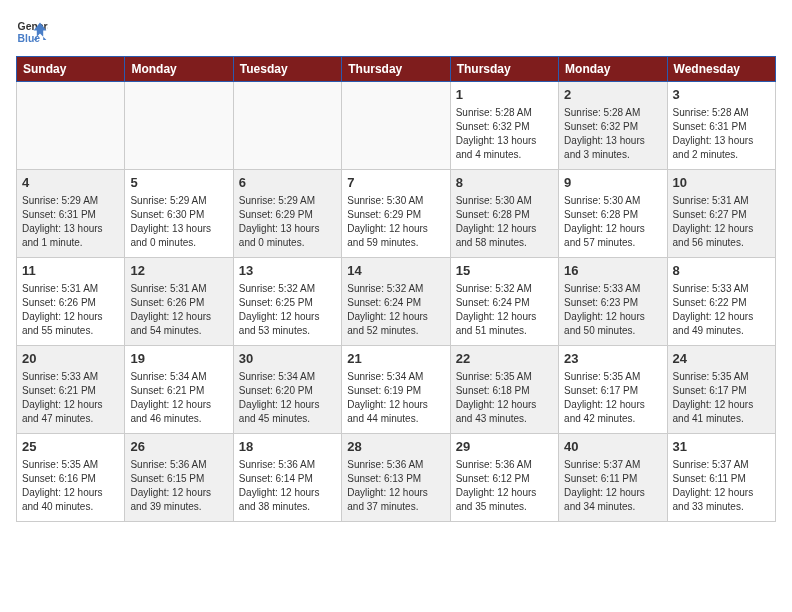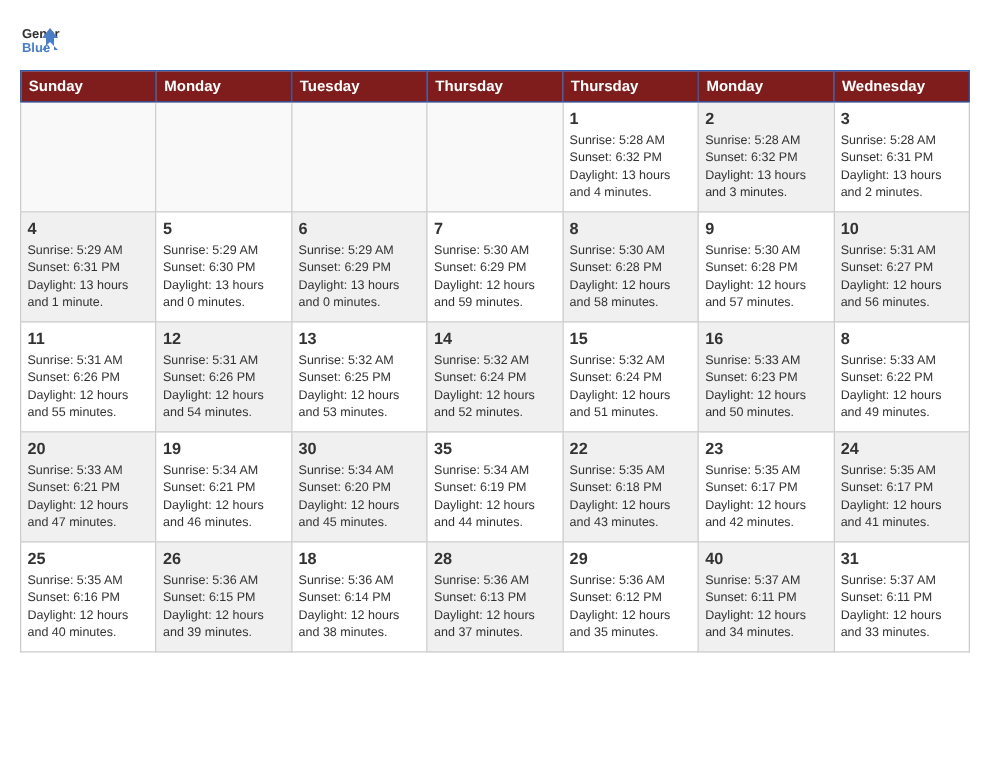--- a/index.html
+++ b/index.html
@@ -245,21 +245,21 @@
 and 46 minutes.</div>
         </td>
         <td class="shaded">
           <span class="day-num">30</span>
           <div class="day-info" style="white-space: pre-line;">Sunrise: 5:34 AM
 Sunset: 6:20 PM
 Daylight: 12 hours
 and 45 minutes.</div>
         </td>
         <td class="white">
-          <span class="day-num">35</span>
+          <span class="day-num">21</span>
           <div class="day-info" style="white-space: pre-line;">Sunrise: 5:34 AM
 Sunset: 6:19 PM
 Daylight: 12 hours
 and 44 minutes.</div>
         </td>
         <td class="shaded">
           <span class="day-num">22</span>
           <div class="day-info" style="white-space: pre-line;">Sunrise: 5:35 AM
 Sunset: 6:18 PM
 Daylight: 12 hours

